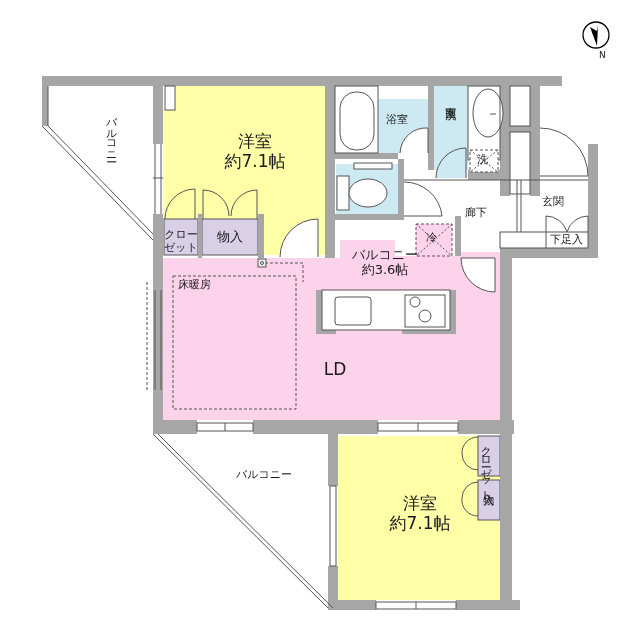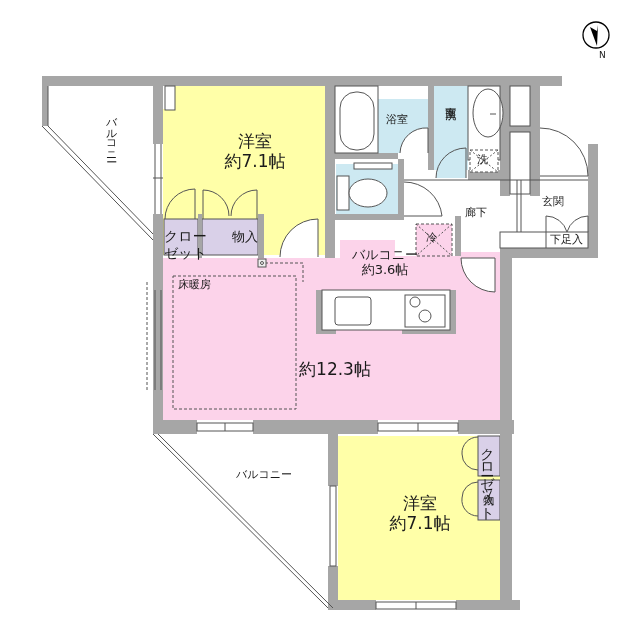--- a/index.html
+++ b/index.html
@@ -3,21 +3,21 @@
 <meta charset="utf-8">
 <style>
   html, body { margin:0; padding:0; background:#ffffff; }
   body { width:640px; height:640px; position:relative; overflow:hidden;
          font-family: "DejaVu Sans", "Liberation Sans", sans-serif; color:#222; }
   #plan { position:absolute; left:0; top:0; width:640px; height:640px; }
   .lbl { position:absolute; text-align:center; line-height:1.15; color:#1a1a1a; white-space:nowrap; }
   .big { font-size:17px;text-align:center; }
   .mid { font-size:13px; }
   .sm  { font-size:11px; }
-  .xs  { font-size:14px; line-height:1.2; }
+  .xs  { font-size:11px; line-height:1.2; }
   .vert { writing-mode: vertical-rl; text-orientation: upright; letter-spacing:-1px; }
   .compass { position:absolute; left:581px; top:20px; width:30px; height:30px; }
   .compass-n { position:absolute; left:599px; top:50px; font-size:9px; }
 </style>
 </head>
 <body>
 
 <svg id="plan" viewBox="0 0 640 640" xmlns="http://www.w3.org/2000/svg">
 
   <g>
@@ -189,40 +189,40 @@
 
 <div class="lbl big" style="left:205px; top:132px; width:100px;">
   <div>洋室</div>
   <div>約7.1帖</div>
 </div>
 
 <div class="lbl xs" style="left:164px; top:228px; width:34px;">
   <div>クロー</div>
   <div>ゼット</div>
 </div>
-<div class="lbl mid" style="left:202px; top:230px; width:56px;text-align:right;">物入</div>
+<div class="lbl mid" style="left:202px; top:230px; width:56px;">物入</div>
 
 <div class="lbl sm" style="left:386px; top:114px;">浴室</div>
 <div class="lbl sm vert" style="left:443px; top:100px;">洗面室</div>
 <div class="lbl sm" style="left:477px; top:154px;">洗</div>
 
 <div class="lbl sm" style="left:465px; top:206px;font-family:Liberation Serif, serif;">廊下</div>
 <div class="lbl sm" style="left:542px; top:196px;">玄関</div>
 <div class="lbl sm" style="left:550px; top:234px;">下足入</div>
 
 <div class="lbl mid" style="left:350px; top:248px; width:70px;">
   <div>バルコニー</div>
   <div>約3.6帖</div>
 </div>
 <div class="lbl sm" style="left:426px; top:232px;">冷</div>
 
 <div class="lbl sm" style="left:178px; top:279px;">床暖房</div>
 
 <div class="lbl big" style="left:280px; top:360px; width:110px;">
-  <div>約12.3帖</div>
+  <div>LD</div>
 </div>
 
 <div class="lbl sm" style="left:236px; top:469px;">バルコニー</div>
 
 <div class="lbl big" style="left:370px; top:494px; width:100px;">
   <div>洋室</div>
   <div>約7.1帖</div>
 </div>
 
 <div class="lbl xs vert" style="left:479px; top:438px; height:38px;">クローゼット</div>

